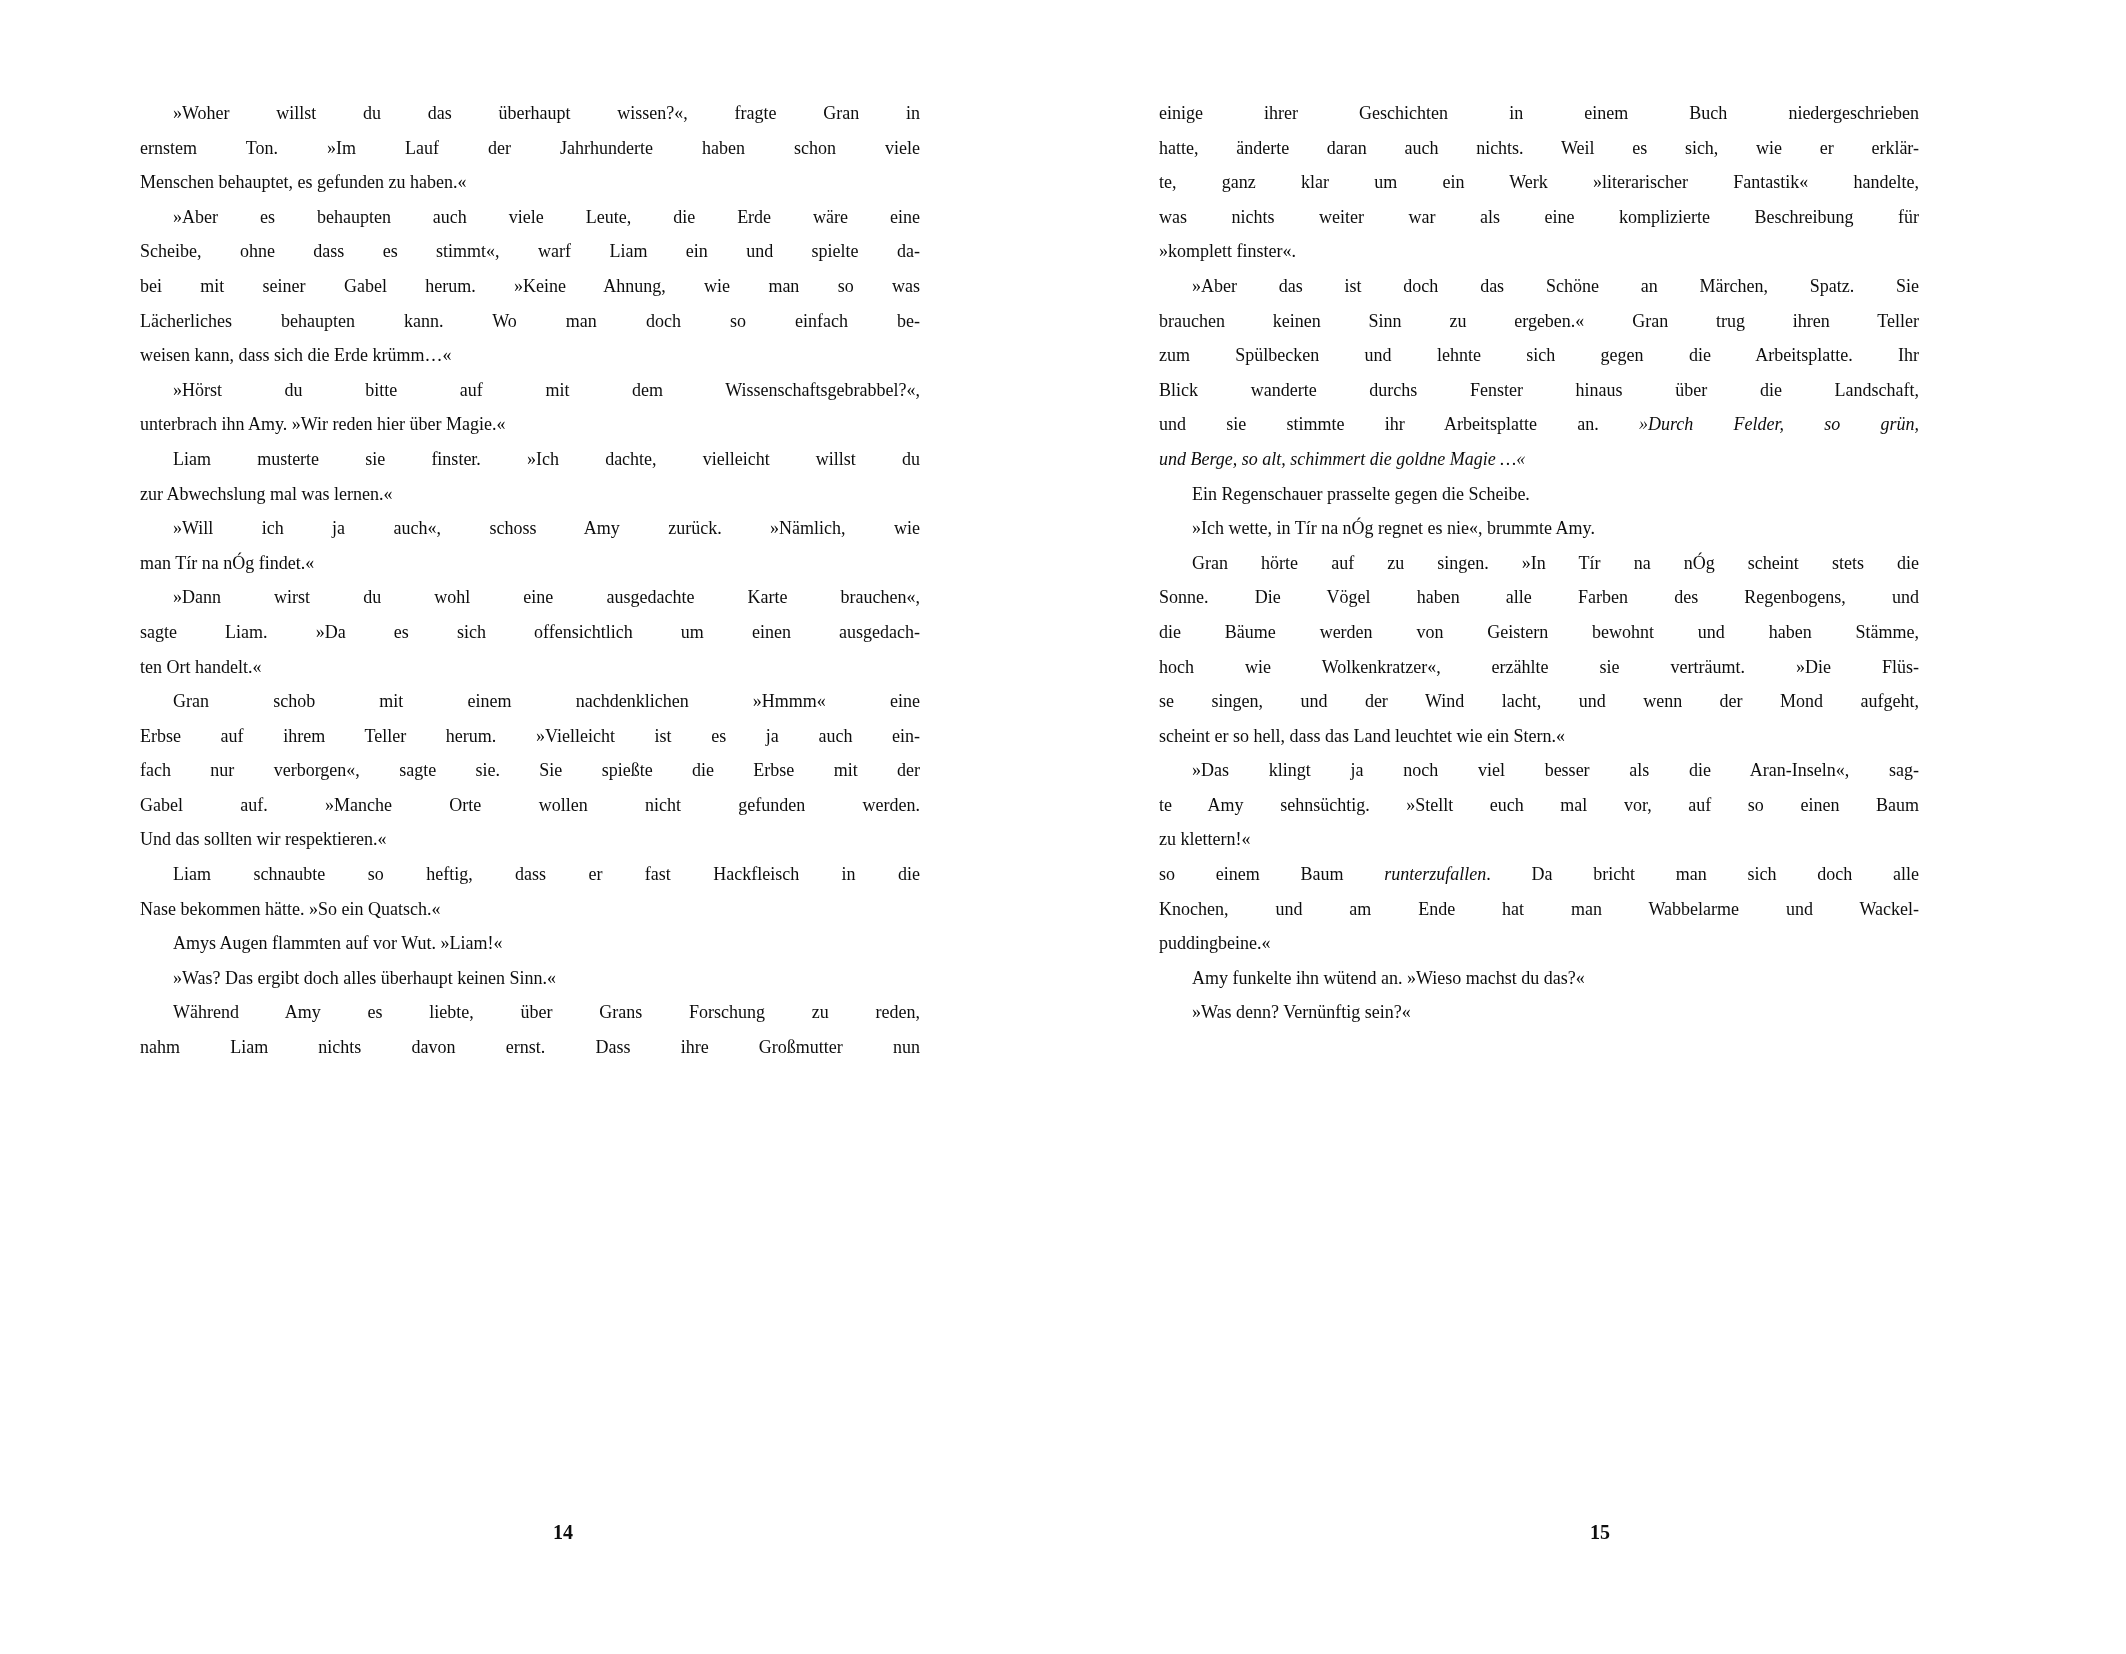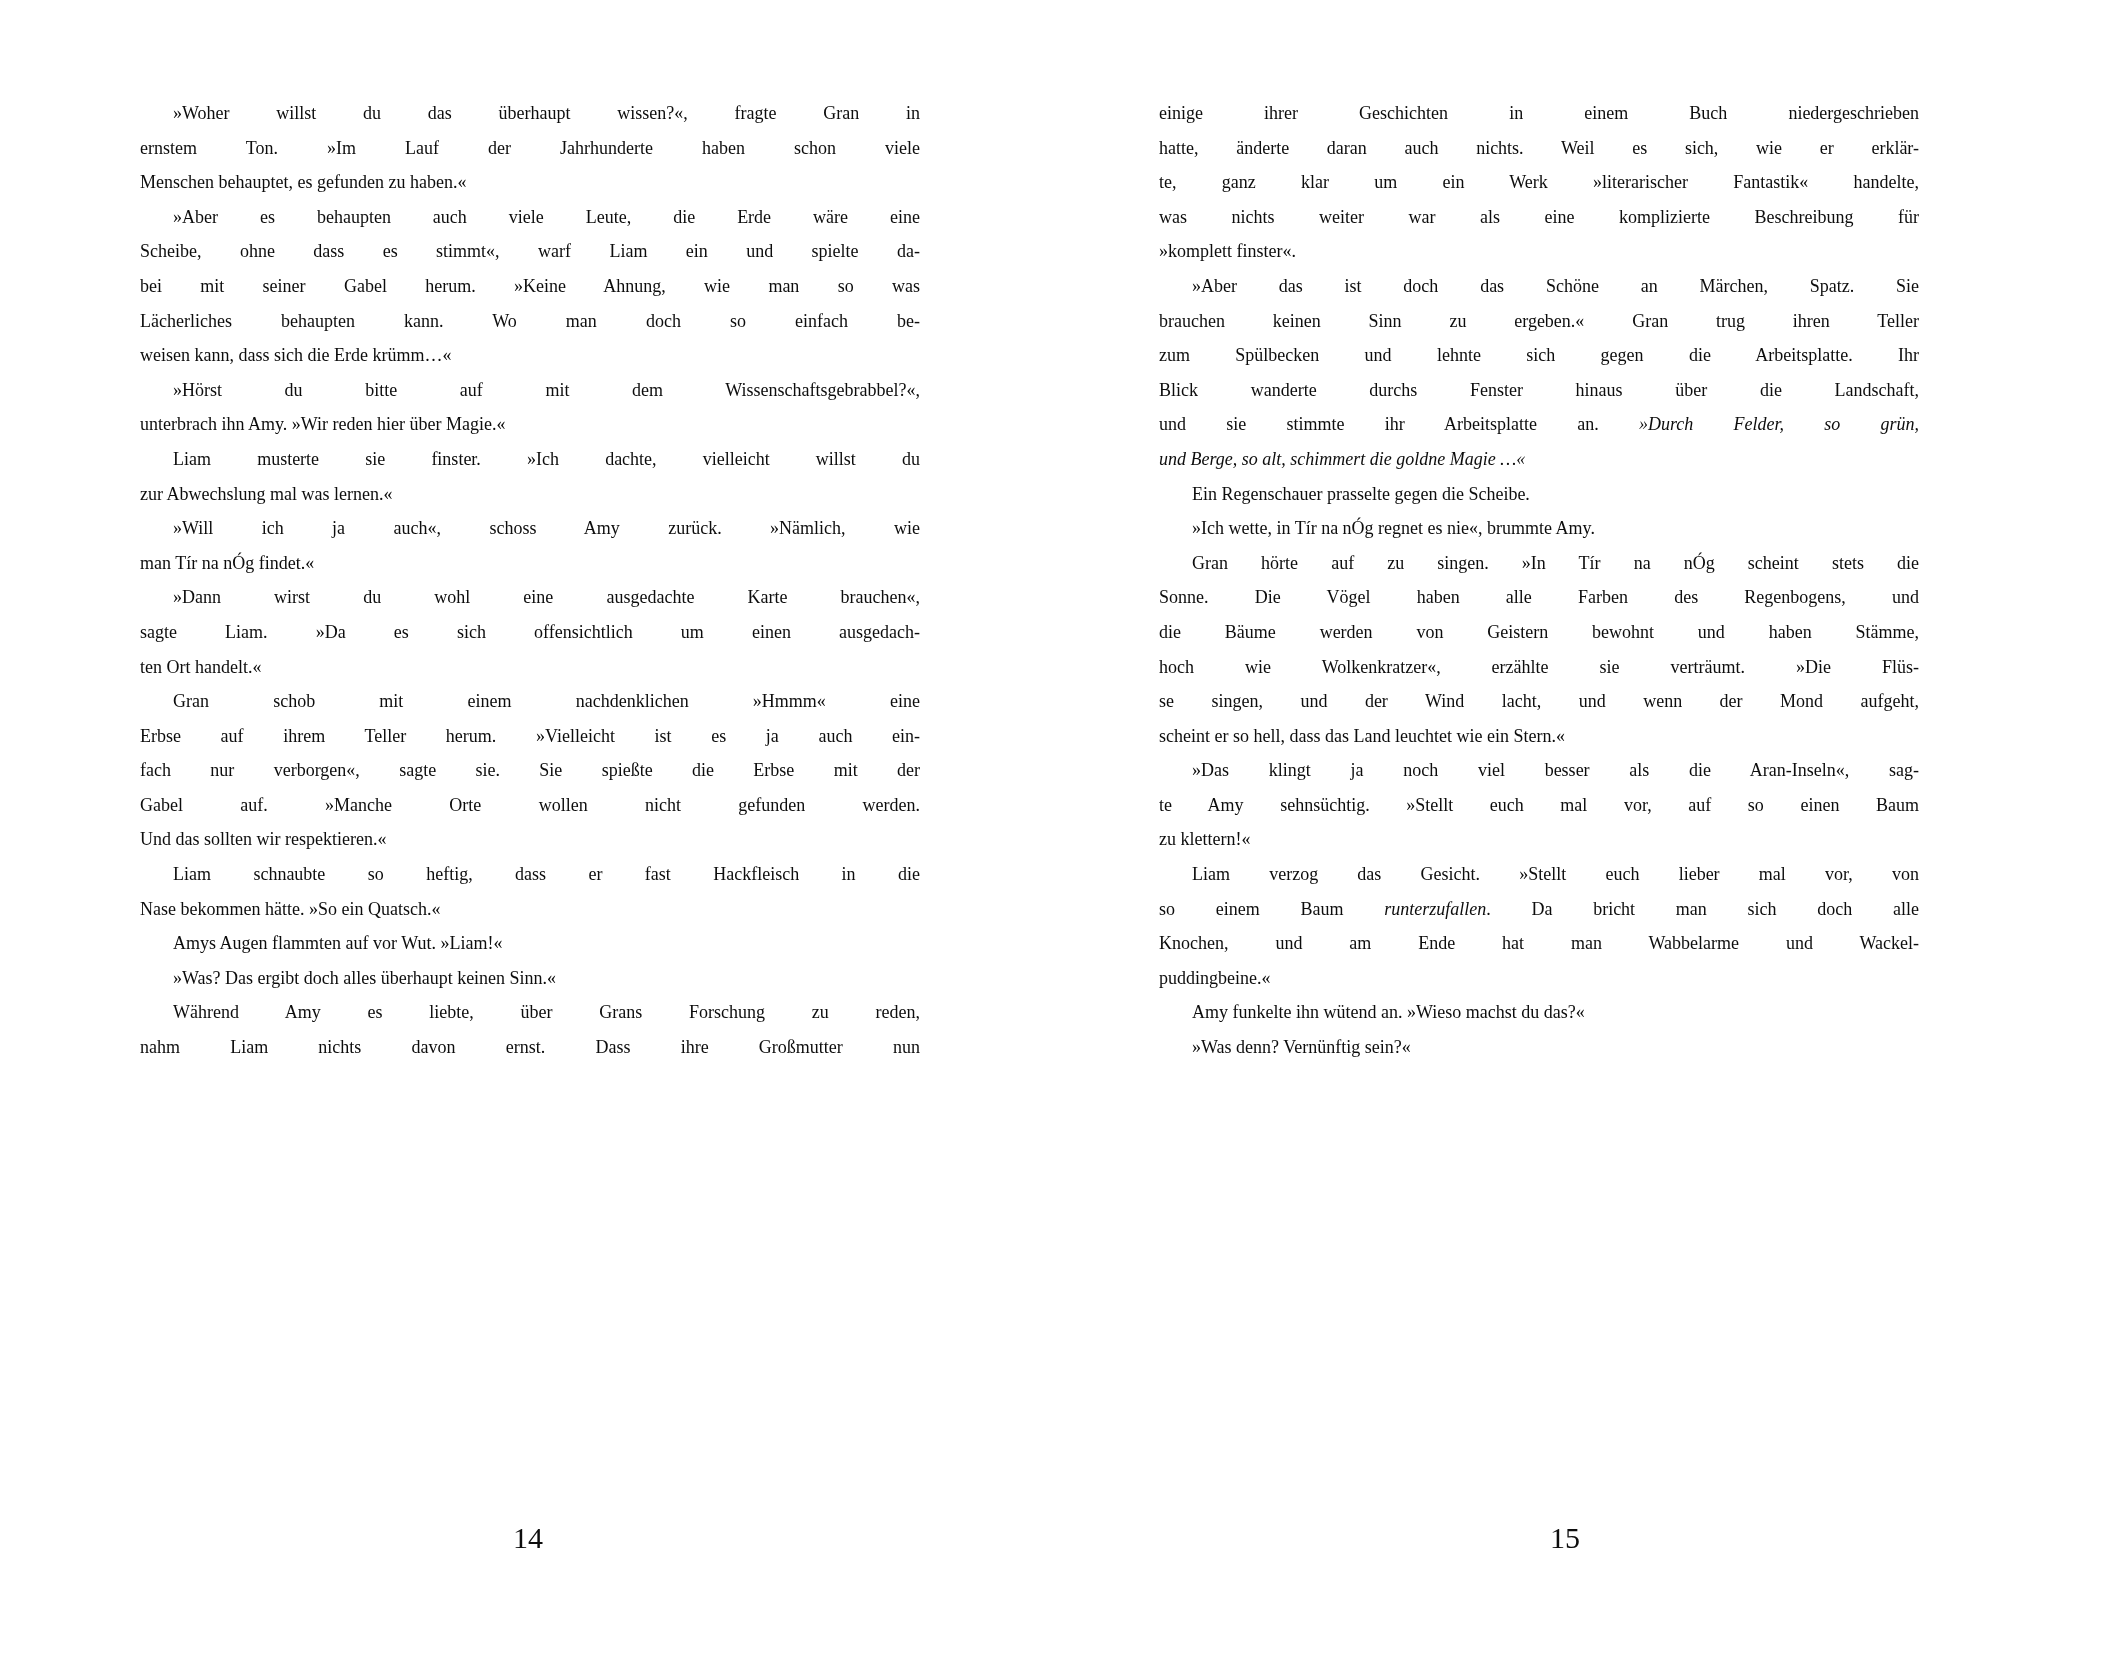--- a/index.html
+++ b/index.html
@@ -31,22 +31,23 @@
     text-align-last: left;
   }
   .line.indent {
     text-indent: 33px;
   }
   .it { font-style: italic; }
   .folio {
     position: absolute;
     top: 1521px;
     width: 60px;
-    font-size: 30px;
-    text-align: left;
+    font-size: 20px;
+    text-align: right;
+    font-weight: bold;
   }
   #folio14 { left: 513px; }
   #folio15 { left: 1550px; }
 </style>
 </head>
 <body>
 
 <div>
   <div id="page14-text" class="page-text">
       <div class="line indent"><span>»Woher willst du das überhaupt wissen?«, fragte Gran in</span></div>
@@ -94,21 +95,20 @@
       <div class="line indent end"><span>»Ich wette, in Tír na nÓg regnet es nie«, brummte Amy.</span></div>
       <div class="line indent"><span>Gran hörte auf zu singen. »In Tír na nÓg scheint stets die</span></div>
       <div class="line"><span>Sonne. Die Vögel haben alle Farben des Regenbogens, und</span></div>
       <div class="line"><span>die Bäume werden von Geistern bewohnt und haben Stämme,</span></div>
       <div class="line"><span>hoch wie Wolkenkratzer«, erzählte sie verträumt. »Die Flüs-</span></div>
       <div class="line"><span>se singen, und der Wind lacht, und wenn der Mond aufgeht,</span></div>
       <div class="line end"><span>scheint er so hell, dass das Land leuchtet wie ein Stern.«</span></div>
       <div class="line indent"><span>»Das klingt ja noch viel besser als die Aran-Inseln«, sag-</span></div>
       <div class="line"><span>te Amy sehnsüchtig. »Stellt euch mal vor, auf so einen Baum</span></div>
       <div class="line end"><span>zu klettern!«</span></div>
-      <div class="line indent"><span>Liam verzog das Gesicht. »Stellt euch lieber mal vor, von</span></div>
       <div class="line"><span>so einem Baum </span><span class="it">runterzufallen</span><span>. Da bricht man sich doch alle</span></div>
       <div class="line"><span>Knochen, und am Ende hat man Wabbelarme und Wackel-</span></div>
       <div class="line end"><span>puddingbeine.«</span></div>
       <div class="line indent end"><span>Amy funkelte ihn wütend an. »Wieso machst du das?«</span></div>
       <div class="line indent end"><span>»Was denn? Vernünftig sein?«</span></div>
     </div>
   <div id="folio14" class="folio">14</div>
   <div id="folio15" class="folio">15</div>
 </div>
 

